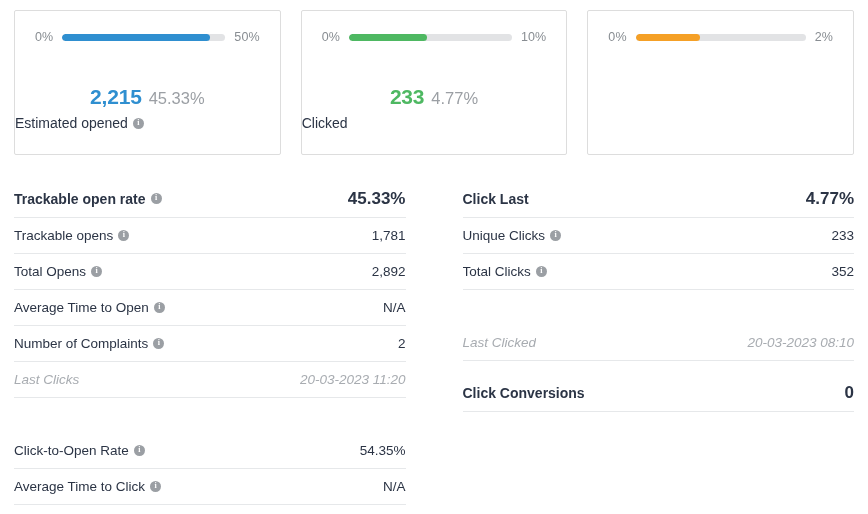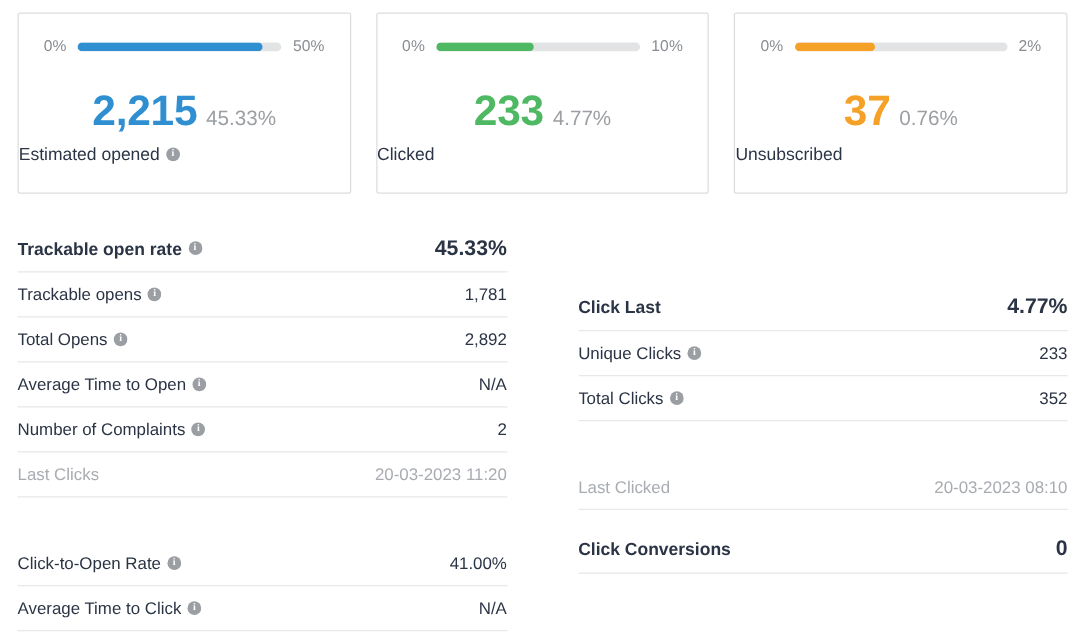--- a/index.html
+++ b/index.html
@@ -74,21 +74,21 @@
     text-align: center;
     padding-bottom: 23px;
   }
   .card-figures {
     display: flex;
     align-items: baseline;
     justify-content: center;
     gap: 7px;
   }
   .card-count {
-    font-size: 34px;
+    font-size: 21px;
     font-weight: bold;
     letter-spacing: -0.2px;
   }
   .card-pct {
     font-size: 16.5px;
     color: #9b9fa4;
   }
   .card-label {
     margin-top: 6px;
     font-size: 14px;
@@ -119,21 +119,20 @@
   }
   .info-icon span { position: relative; top: -0.5px; }
 
   
   .tables {
     display: flex;
     gap: 57px;
     padding: 0 14px;
     margin-top: 25px;
     box-sizing: border-box;
-    align-items: center;
   }
   .col {
     flex: 1 1 0;
     min-width: 0;
   }
   .tbl {
     width: 100%;
   }
   .row {
     display: flex;
@@ -149,20 +148,21 @@
     font-size: 14px;
     height: 37px;
   }
   .row.header .val {
     font-size: 17px;
     font-weight: bold;
   }
   .row.muted .lbl,
   .row.muted .val {
     color: #a8acb1;
+    font-style: italic;
   }
   .lbl {
     display: flex;
     align-items: center;
     gap: 5px;
     white-space: nowrap;
     overflow: hidden;
     text-overflow: ellipsis;
   }
   .val {
@@ -218,29 +218,20 @@
         </div>
       </div>
       <div class="card">
         <div class="card-bar-row">
           <span class="bar-min">0%</span>
           <div class="bar-track">
             <div class="bar-fill" style="width: 38%; background: rgb(245, 160, 38);"></div>
           </div>
           <span class="bar-max">2%</span>
         </div>
-        <div class="card-body">
-          <div class="card-figures">
-            <span class="card-count" style="color: rgb(245, 160, 38);">37</span>
-            <span class="card-pct">0.76%</span>
-          </div>
-          <div class="card-label">
-            <span>Unsubscribed</span>
-          </div>
-        </div>
       </div>
     </div>
 
   <div class="tables">
     <div class="col">
       <div class="tbl">
           <div class="row header">
             <div class="lbl">
               <span>Trackable open rate</span>
               <span class="info-icon">
@@ -294,21 +285,21 @@
         </div>
       <div class="spacer-35"></div>
       <div class="tbl">
           <div class="row">
             <div class="lbl">
               <span>Click-to-Open Rate</span>
               <span class="info-icon">
                 <span>i</span>
               </span>
             </div>
-            <div class="val">41.00%</div>
+            <div class="val">54.35%</div>
           </div>
           <div class="row">
             <div class="lbl">
               <span>Average Time to Click</span>
               <span class="info-icon">
                 <span>i</span>
               </span>
             </div>
             <div class="val">N/A</div>
           </div>

